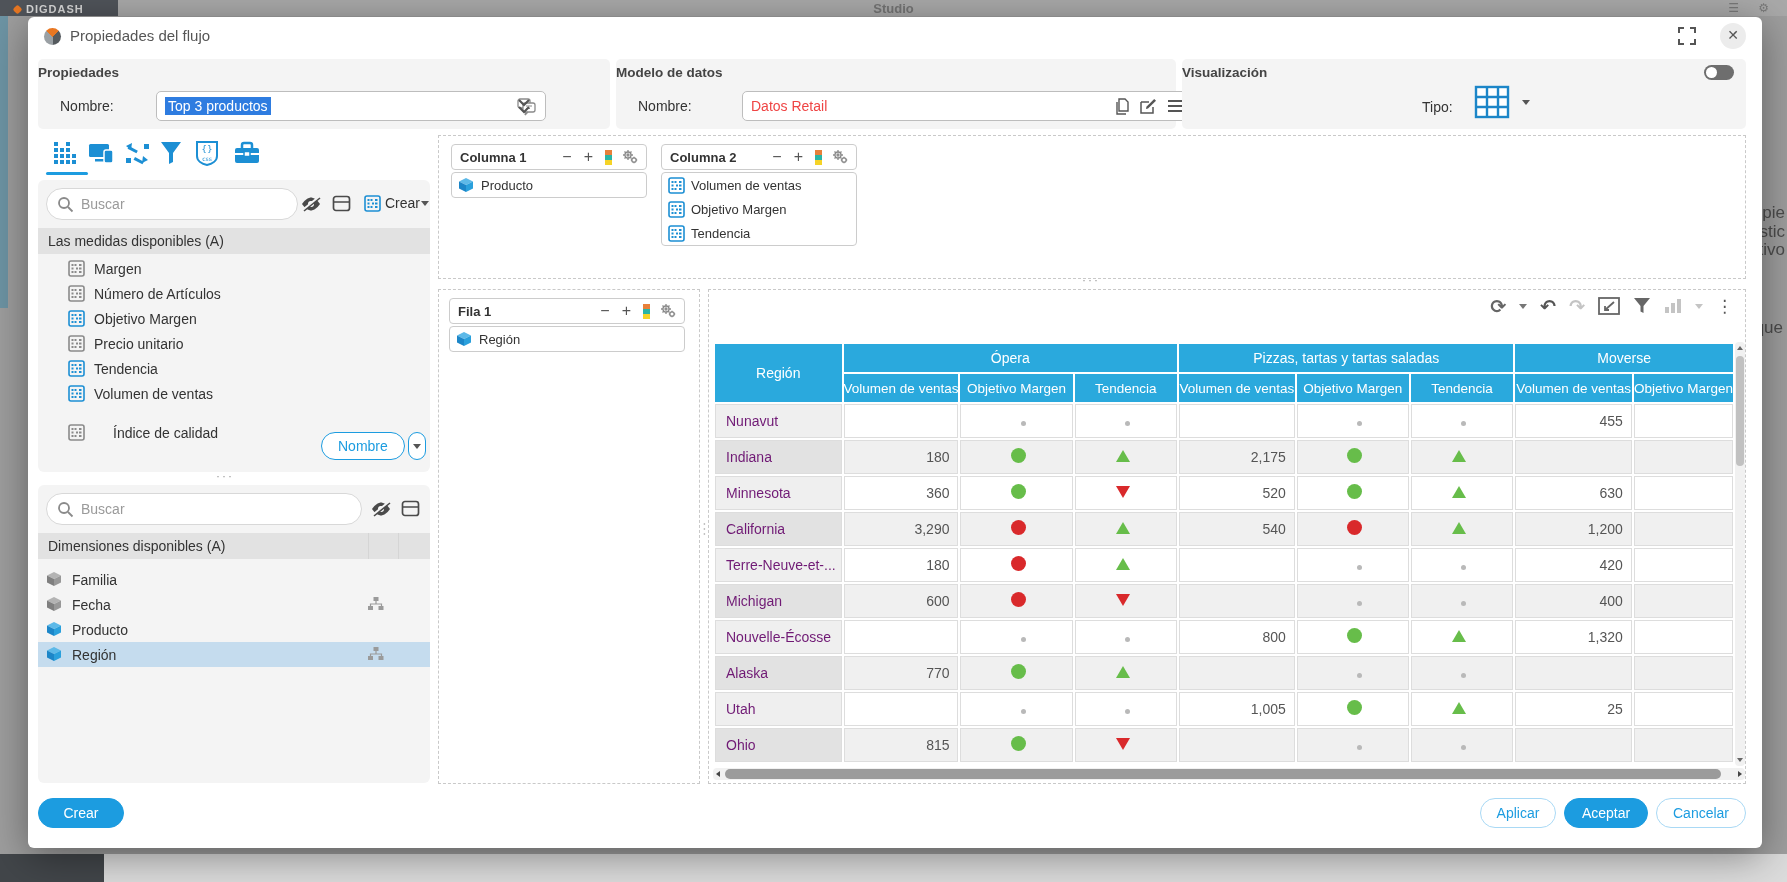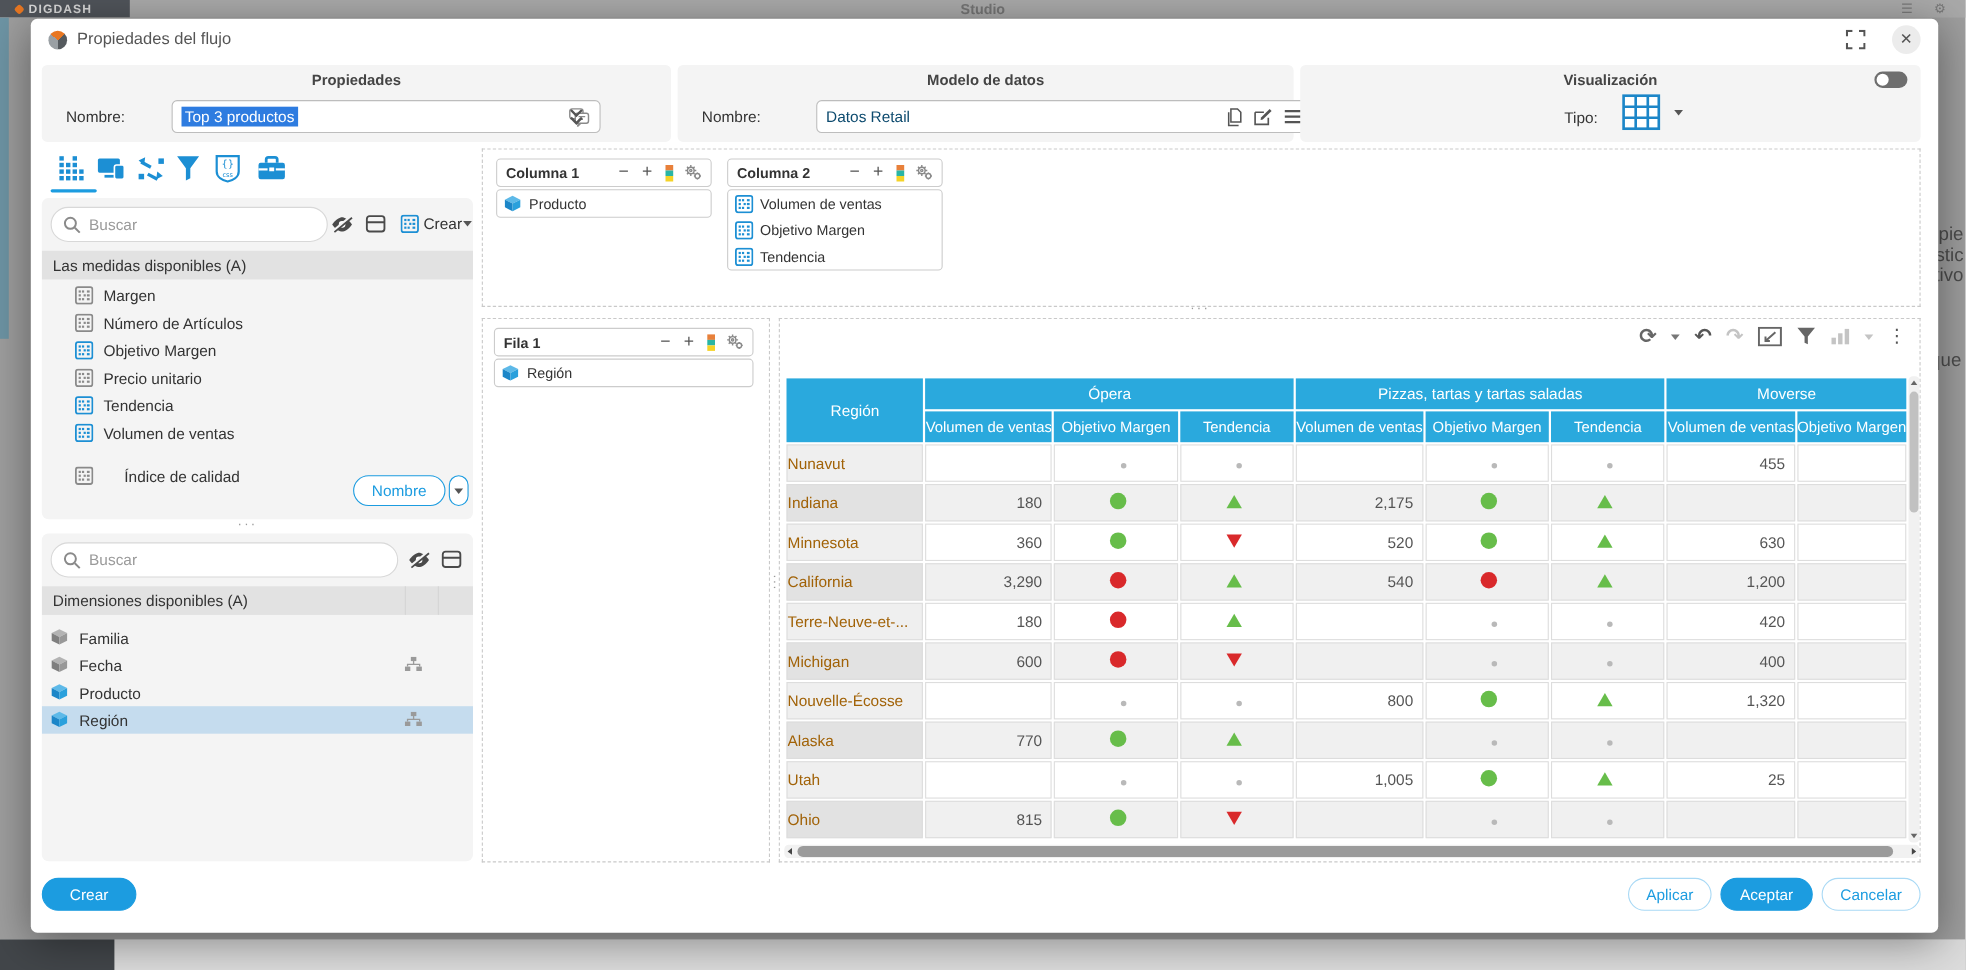--- a/index.html
+++ b/index.html
@@ -20,21 +20,21 @@
 
   
   .dialog { position:absolute; left:28px; top:17px; width:1734px; height:831px; background:#fff; border-radius:6px; box-shadow:0 8px 40px rgba(0,0,0,.4); overflow:hidden; }
   .titlebar { position:absolute; left:0; top:0; width:100%; height:38px; }
   .flow-sphere { position:absolute; left:16px; top:11px; width:17px; height:17px; border-radius:50%; background:conic-gradient(from -50deg,#e87722 0 100deg,#555a5e 100deg 225deg,#9aa0a4 225deg 360deg); }
   .dlg-title { position:absolute; left:42px; top:10px; font-size:15px; color:#555; }
   .btn-full { position:absolute; right:66px; top:10px; width:18px; height:18px; cursor:pointer; }
   .btn-close { position:absolute; right:16px; top:6px; width:26px; height:26px; border-radius:50%; background:#ececec; color:#555; text-align:center; line-height:25px; font-size:14px; cursor:pointer; }
 
   .panel { position:absolute; top:42px; height:70px; background:#f4f4f4; border-radius:5px; }
-  .panel-title { text-align:center; font-weight:bold; font-size:13.5px; color:#444; padding-top:6px; }
+  .panel-title { font-weight:bold; font-size:13.5px; color:#444; padding-top:6px; }
   .fld-label { position:absolute; font-size:14px; color:#333; }
   .inputbox { position:absolute; height:30px; background:#fff; border:1px solid #bdbdbd; border-radius:5px; font-size:14px; line-height:28px; padding:0 8px;margin-left:44px; }
   .sel-text { background:#2e7ce0; color:#fff; padding:1px 3px; }
   .ico-btn { display:inline-block; cursor:pointer; }
   .toggle { position:absolute; width:30px; height:15px; border-radius:8px; background:#6e6e6e; cursor:pointer; }
   .toggle .knob { position:absolute; left:2px; top:2px; width:11px; height:11px; border-radius:50%; background:#fff; }
   .caret { display:inline-block; width:0; height:0; border-left:5px solid transparent; border-right:5px solid transparent; border-top:6px solid #555; }
   .caret.sm { border-left-width:4px; border-right-width:4px; border-top-width:5px; }
   .caret.lite { border-top-color:#c4c4c4; }
 
@@ -81,21 +81,21 @@
   .kebab { font-size:17px; color:#555; cursor:pointer; font-family:"DejaVu Sans",sans-serif; }
 
   
   .tablewrap { position:absolute; overflow:hidden; }
   table.pivot { border-collapse:separate; border-spacing:2px; table-layout:fixed; }
   table.pivot th { background:#2aa9dd; color:#fff; font-weight:normal; overflow:hidden; white-space:nowrap; }
   th.grp { height:28px; font-size:14px; text-align:center; }
   th.sub { height:28px; font-size:13.5px; text-align:center; }
   th.regionhead { font-size:14px; }
   td.cell { height:34px; border:1px solid #ddd; font-size:14px; overflow:hidden; white-space:nowrap; }
-  td.region { color:#a16207; }
+  td.region { padding-left:10px; color:#701a75; }
   tr.lite td.region { background:#efefef; }
   tr.shade td.region { background:#e2e2e2; }
   tr.lite td.val { background:#fff; }
   tr.shade td.val { background:#f0f0f0; }
   td.val { text-align:right; padding-right:8px; color:#555; }
   .mk { display:inline-block; transform:translateX(-38px); }
   .mk-circle { width:15px; height:15px; border-radius:50%; }
   .mk-dot { width:5px; height:5px; border-radius:50%; background:#b9b9b9; }
   .mk-up { width:0; height:0; border-left:7px solid transparent; border-right:7px solid transparent; border-bottom:12px solid #67bd4a; }
   .mk-down { width:0; height:0; border-left:7px solid transparent; border-right:7px solid transparent; border-top:12px solid #d9292b; }
@@ -163,21 +163,21 @@
       <span class="ico-btn" style="position:absolute; left:478px; top:38px;">
         <svg width="16" height="18" viewBox="0 0 16 18">
             <path d="M3 3l5 5 5-5M3 10l5 5 5-5" fill="none" stroke="#555" stroke-width="2.2"></path>
           </svg>
       </span>
     </div>
 
     <div class="panel" style="left:588px; width:560px;">
       <div class="panel-title">Modelo de datos</div>
       <span class="fld-label" style="left:22px; top:39px;">Nombre:</span>
-      <div class="inputbox" style="left:82px; top:32px; width:452px; color:#0c4a6e;">
+      <div class="inputbox" style="left:82px; top:32px; width:452px; color:#ef4444;">
         <span>Datos Retail</span>
         <span style="position:absolute; right:62px; top:6px;">
           <svg width="16" height="18" viewBox="0 0 16 18">
               <path d="M4 1h6l3 3v9H4z" fill="#fff" stroke="#555" stroke-width="1.4"></path>
               <path d="M2 4v12h9" fill="none" stroke="#555" stroke-width="1.4"></path>
             </svg>
         </span>
         <span style="position:absolute; right:36px; top:6px;">
           <svg width="17" height="17" viewBox="0 0 17 17">
               <path d="M1 4h8M1 4v11h12V9" fill="none" stroke="#555" stroke-width="1.5"></path>

